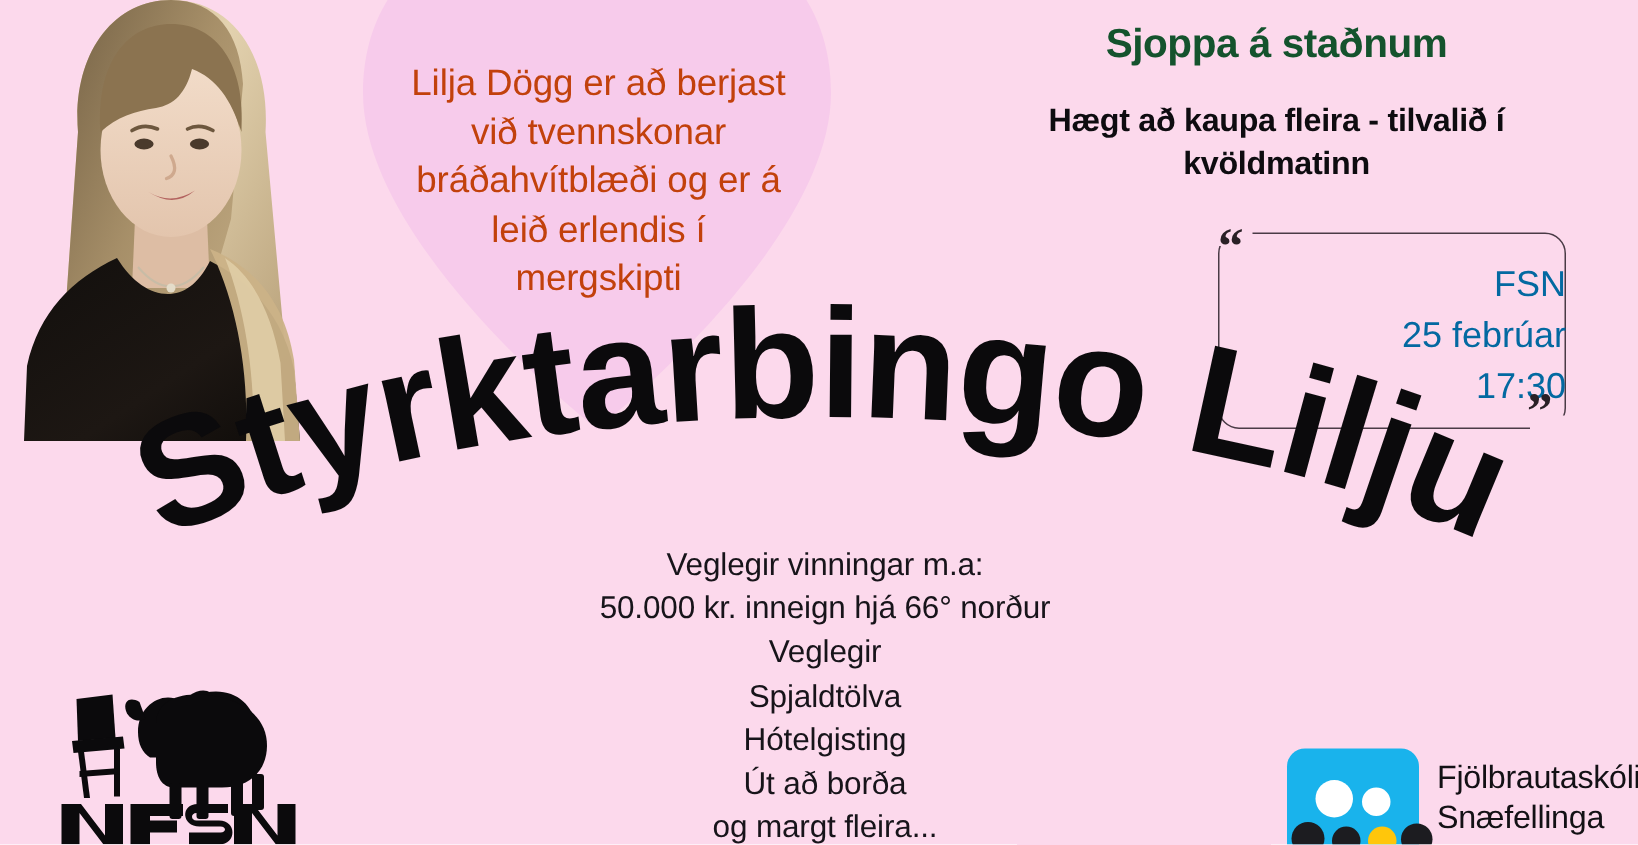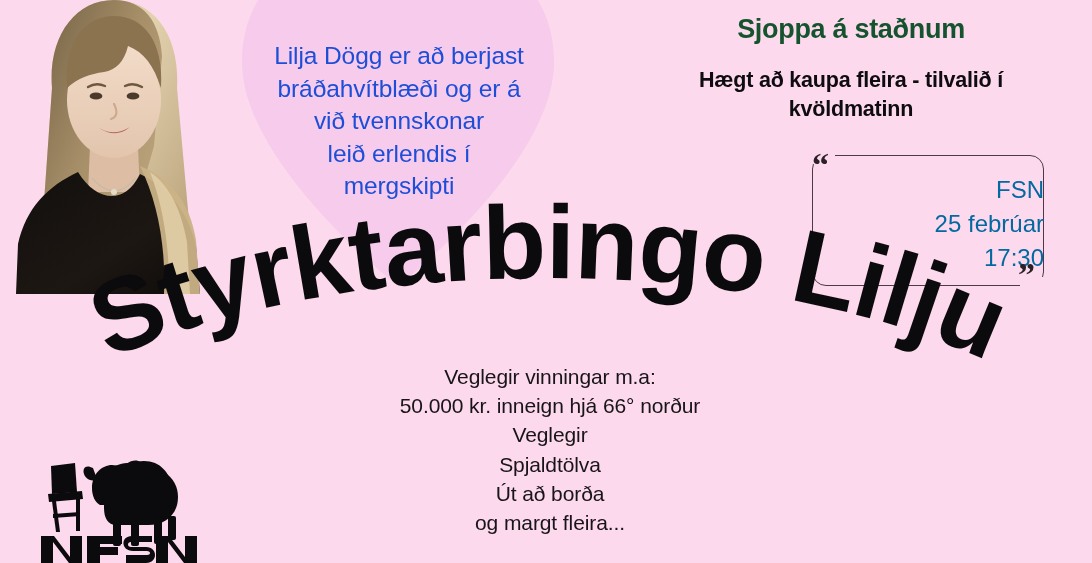--- a/index.html
+++ b/index.html
@@ -40,21 +40,21 @@
   .heart svg { display: block; width: 100%; height: 100%; }
 
   .heart-text {
     position: absolute;
     left: 252px;
     top: 40px;
     width: 294px;
     text-align: center;
     font-size: 24.5px;
     line-height: 1.33;
-    color: #1d4ed8;
+    color: #c2410c;
     letter-spacing: -0.1px;
   }
   .heart-text div { white-space: nowrap; }
 
   
   .shop-title {
     position: absolute;
     left: 636px;
     top: 14px;
     width: 430px;
@@ -266,22 +266,22 @@
   </div>
 
   <div class="heart">
     <svg viewBox="0 0 340 348" xmlns="http://www.w3.org/2000/svg" aria-hidden="true">
       <path d="M170 348 C170 348 14 226 14 124 C14 58 58 20 104 20 C136 20 158 38 170 62 C182 38 204 20 236 20 C282 20 326 58 326 124 C326 226 170 348 170 348 Z" fill="#f7cbeb"></path>
     </svg>
   </div>
 
   <div class="heart-text">
     <div>Lilja Dögg er að berjast</div>
+    <div>við tvennskonar</div>
     <div>bráðahvítblæði og er á</div>
-    <div>við tvennskonar</div>
     <div>leið erlendis í</div>
     <div>mergskipti</div>
   </div>
 
   <div class="shop-title">Sjoppa á staðnum</div>
   <div class="shop-sub">
     <div>Hægt að kaupa fleira - tilvalið í</div>
     <div>kvöldmatinn</div>
   </div>
 
@@ -307,20 +307,21 @@
         <textPath href="#titleArc" xlink:href="#titleArc" startOffset="50%">Styrktarbingo Lilju</textPath>
       </text>
     </svg>
   </div>
 
   <div class="prizes">
     <div>Veglegir vinningar m.a:</div>
     <div>50.000 kr. inneign hjá 66° norður</div>
     <div>Veglegir</div>
     <div>Spjaldtölva</div>
+    <div>Hótelgisting</div>
     <div>Út að borða</div>
     <div>og margt fleira...</div>
   </div>
 
   <div class="nfsn-logo">
     <svg viewBox="0 0 168 111" xmlns="http://www.w3.org/2000/svg" aria-hidden="true">
       <g fill="#0b0a0c">
 
         <g>
           <path d="M21 14 L45 11 L47 40 L22 42 Z"></path>
@@ -344,14 +345,28 @@
         <g>
           <path d="M11 84 L24 84 L40 105 L40 84 L52 84 L52 111 L39 111 L23 90 L23 111 L11 111 Z"></path>
           <path d="M57 84 L92 84 L92 92 L70 92 L70 95 L88 95 L88 103 L70 103 L70 111 L57 111 Z"></path>
           <path d="M122 90 L101 90 C97 90 97 95 101 95 L116 95 C128 95 128 111 116 111 L96 111 L96 103 L117 103 C121 103 121 99 117 99 L103 99 C91 99 90 84 102 84 L122 84 Z"></path>
           <path d="M126 84 L139 84 L155 105 L155 84 L167 84 L167 111 L154 111 L138 90 L138 111 L126 111 Z"></path>
         </g>
       </g>
     </svg>
   </div>
 
+  <div class="fsn-logo">
+    <div class="fsn-mark">
+      <span class="dot dot-w1"></span>
+      <span class="dot dot-w2"></span>
+      <span class="dot dot-b1"></span>
+      <span class="dot dot-b2"></span>
+      <span class="dot dot-y"></span>
+      <span class="dot dot-b3"></span>
+    </div>
+    <div class="fsn-name">
+      <div>Fjölbrautaskóli</div>
+      <div>Snæfellinga</div>
+    </div>
+  </div>
 
 </div>
 
 </body></html>

